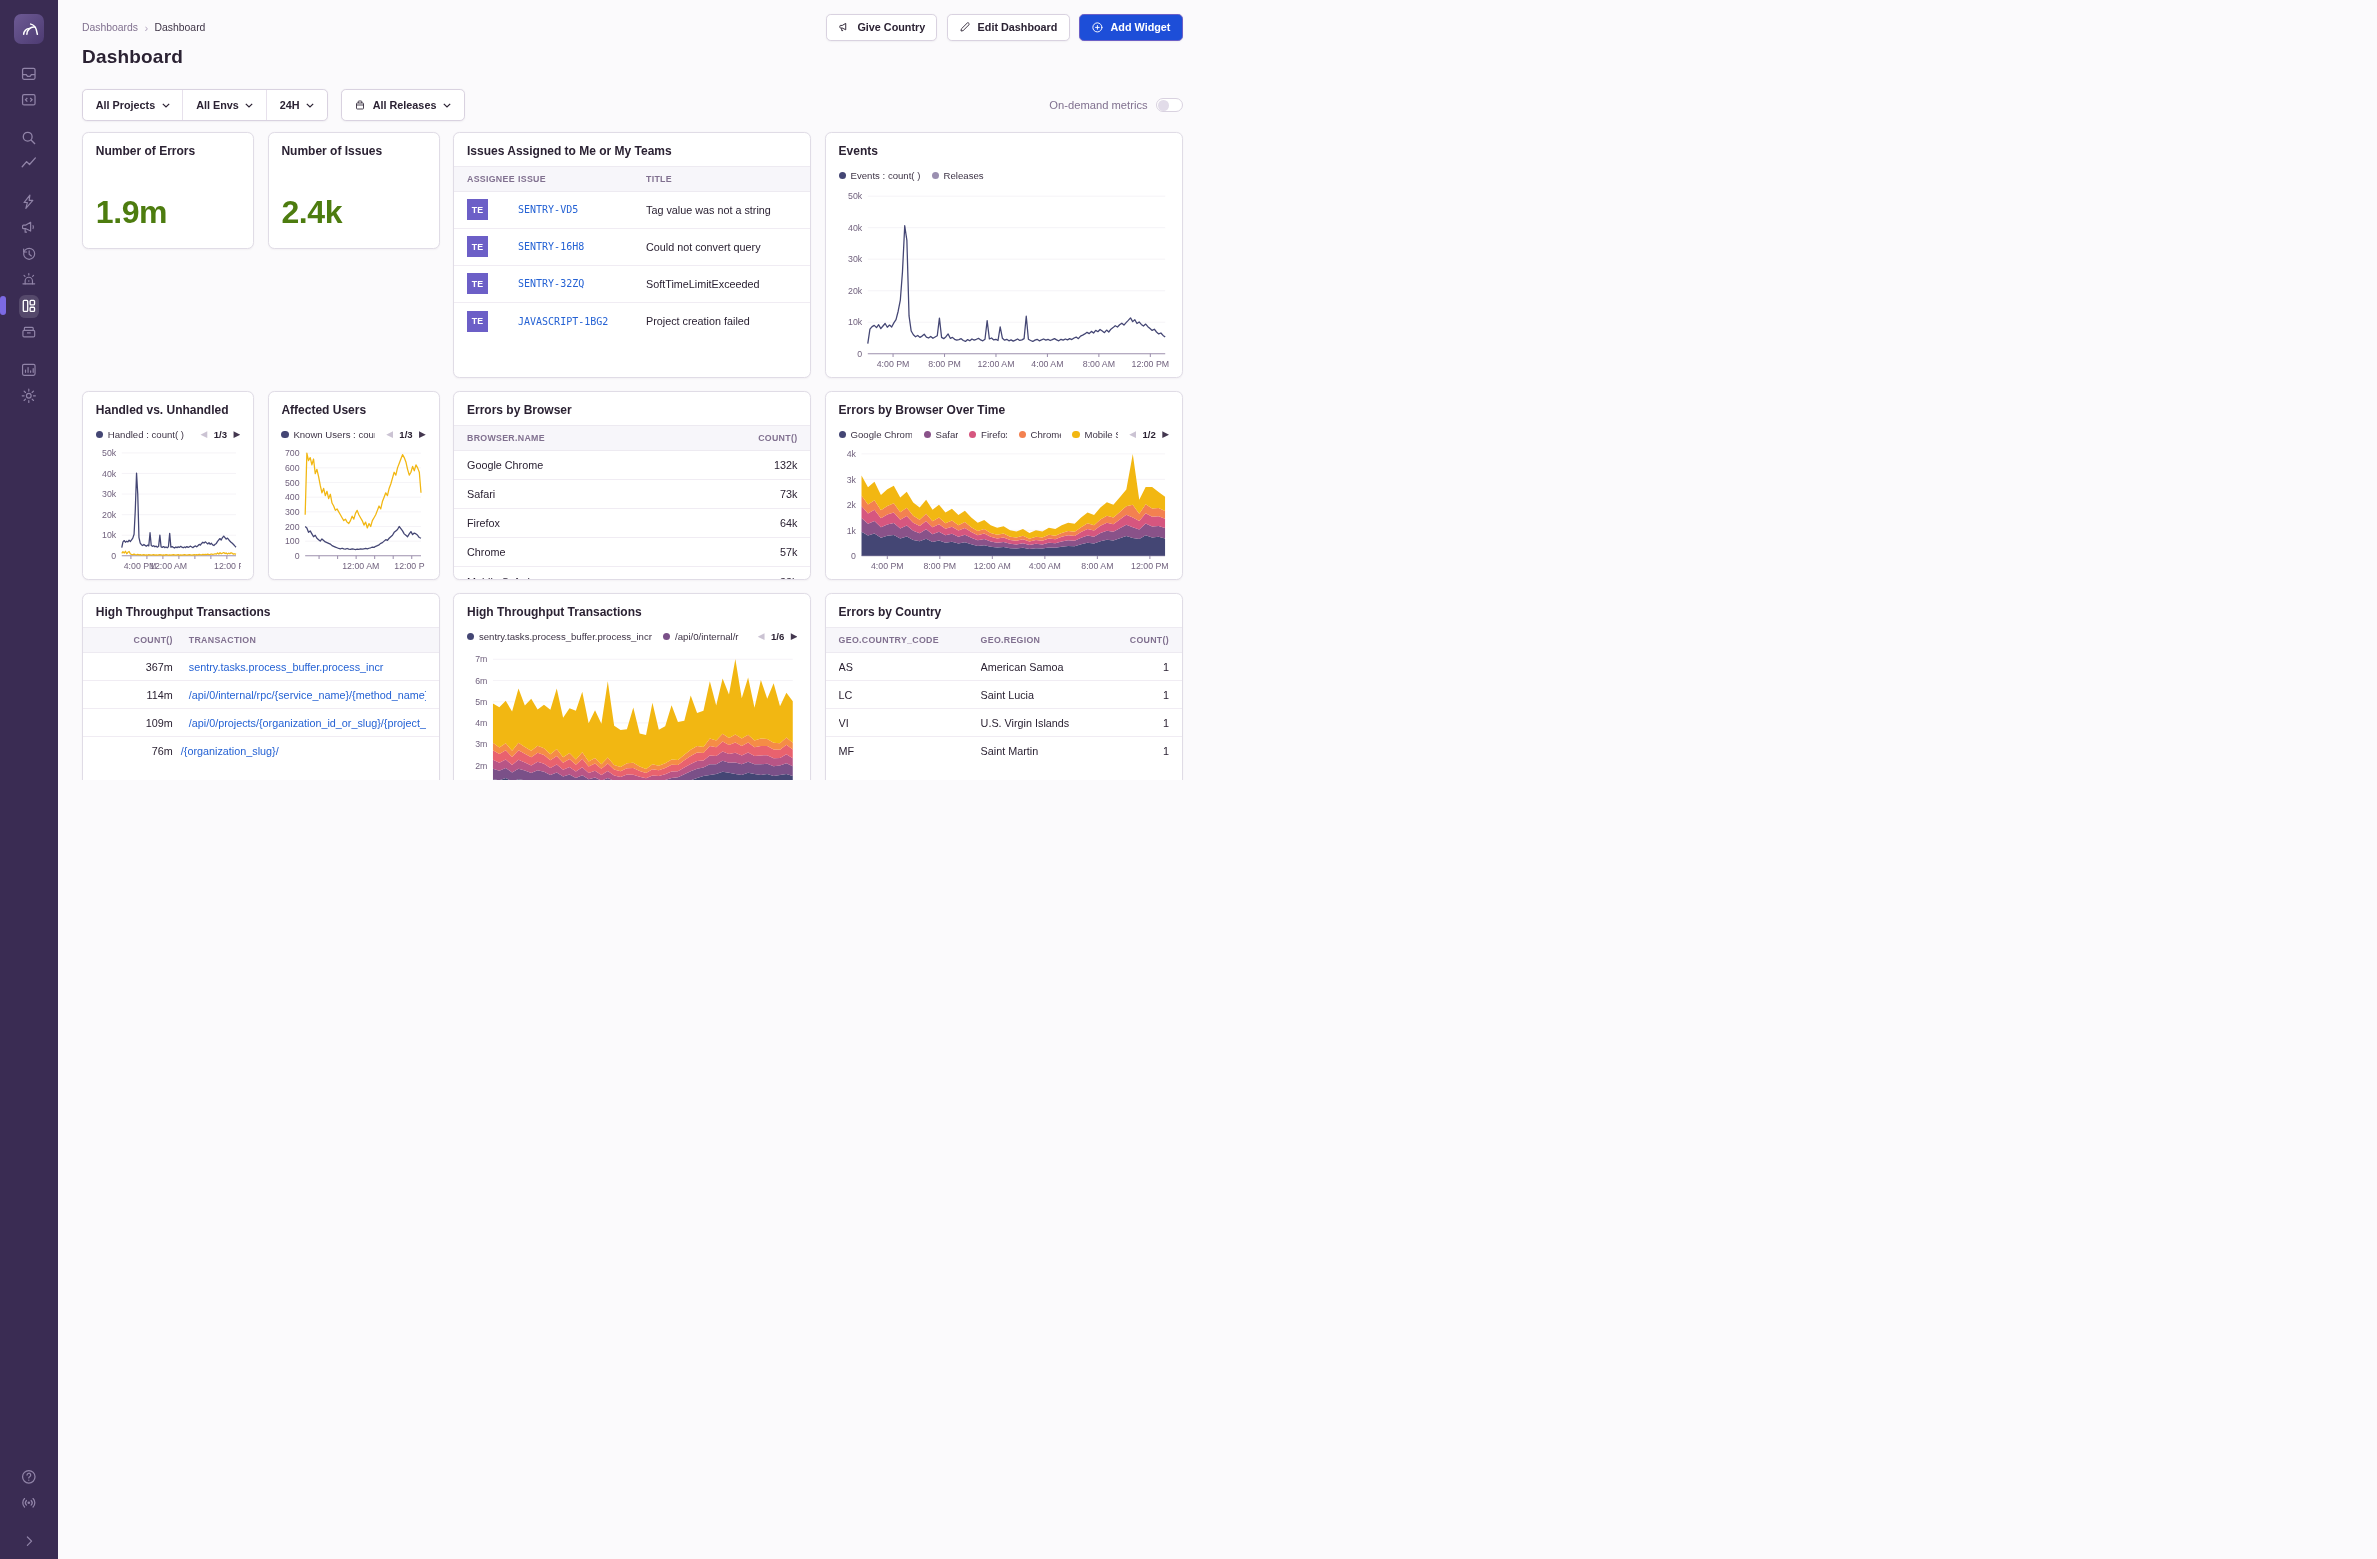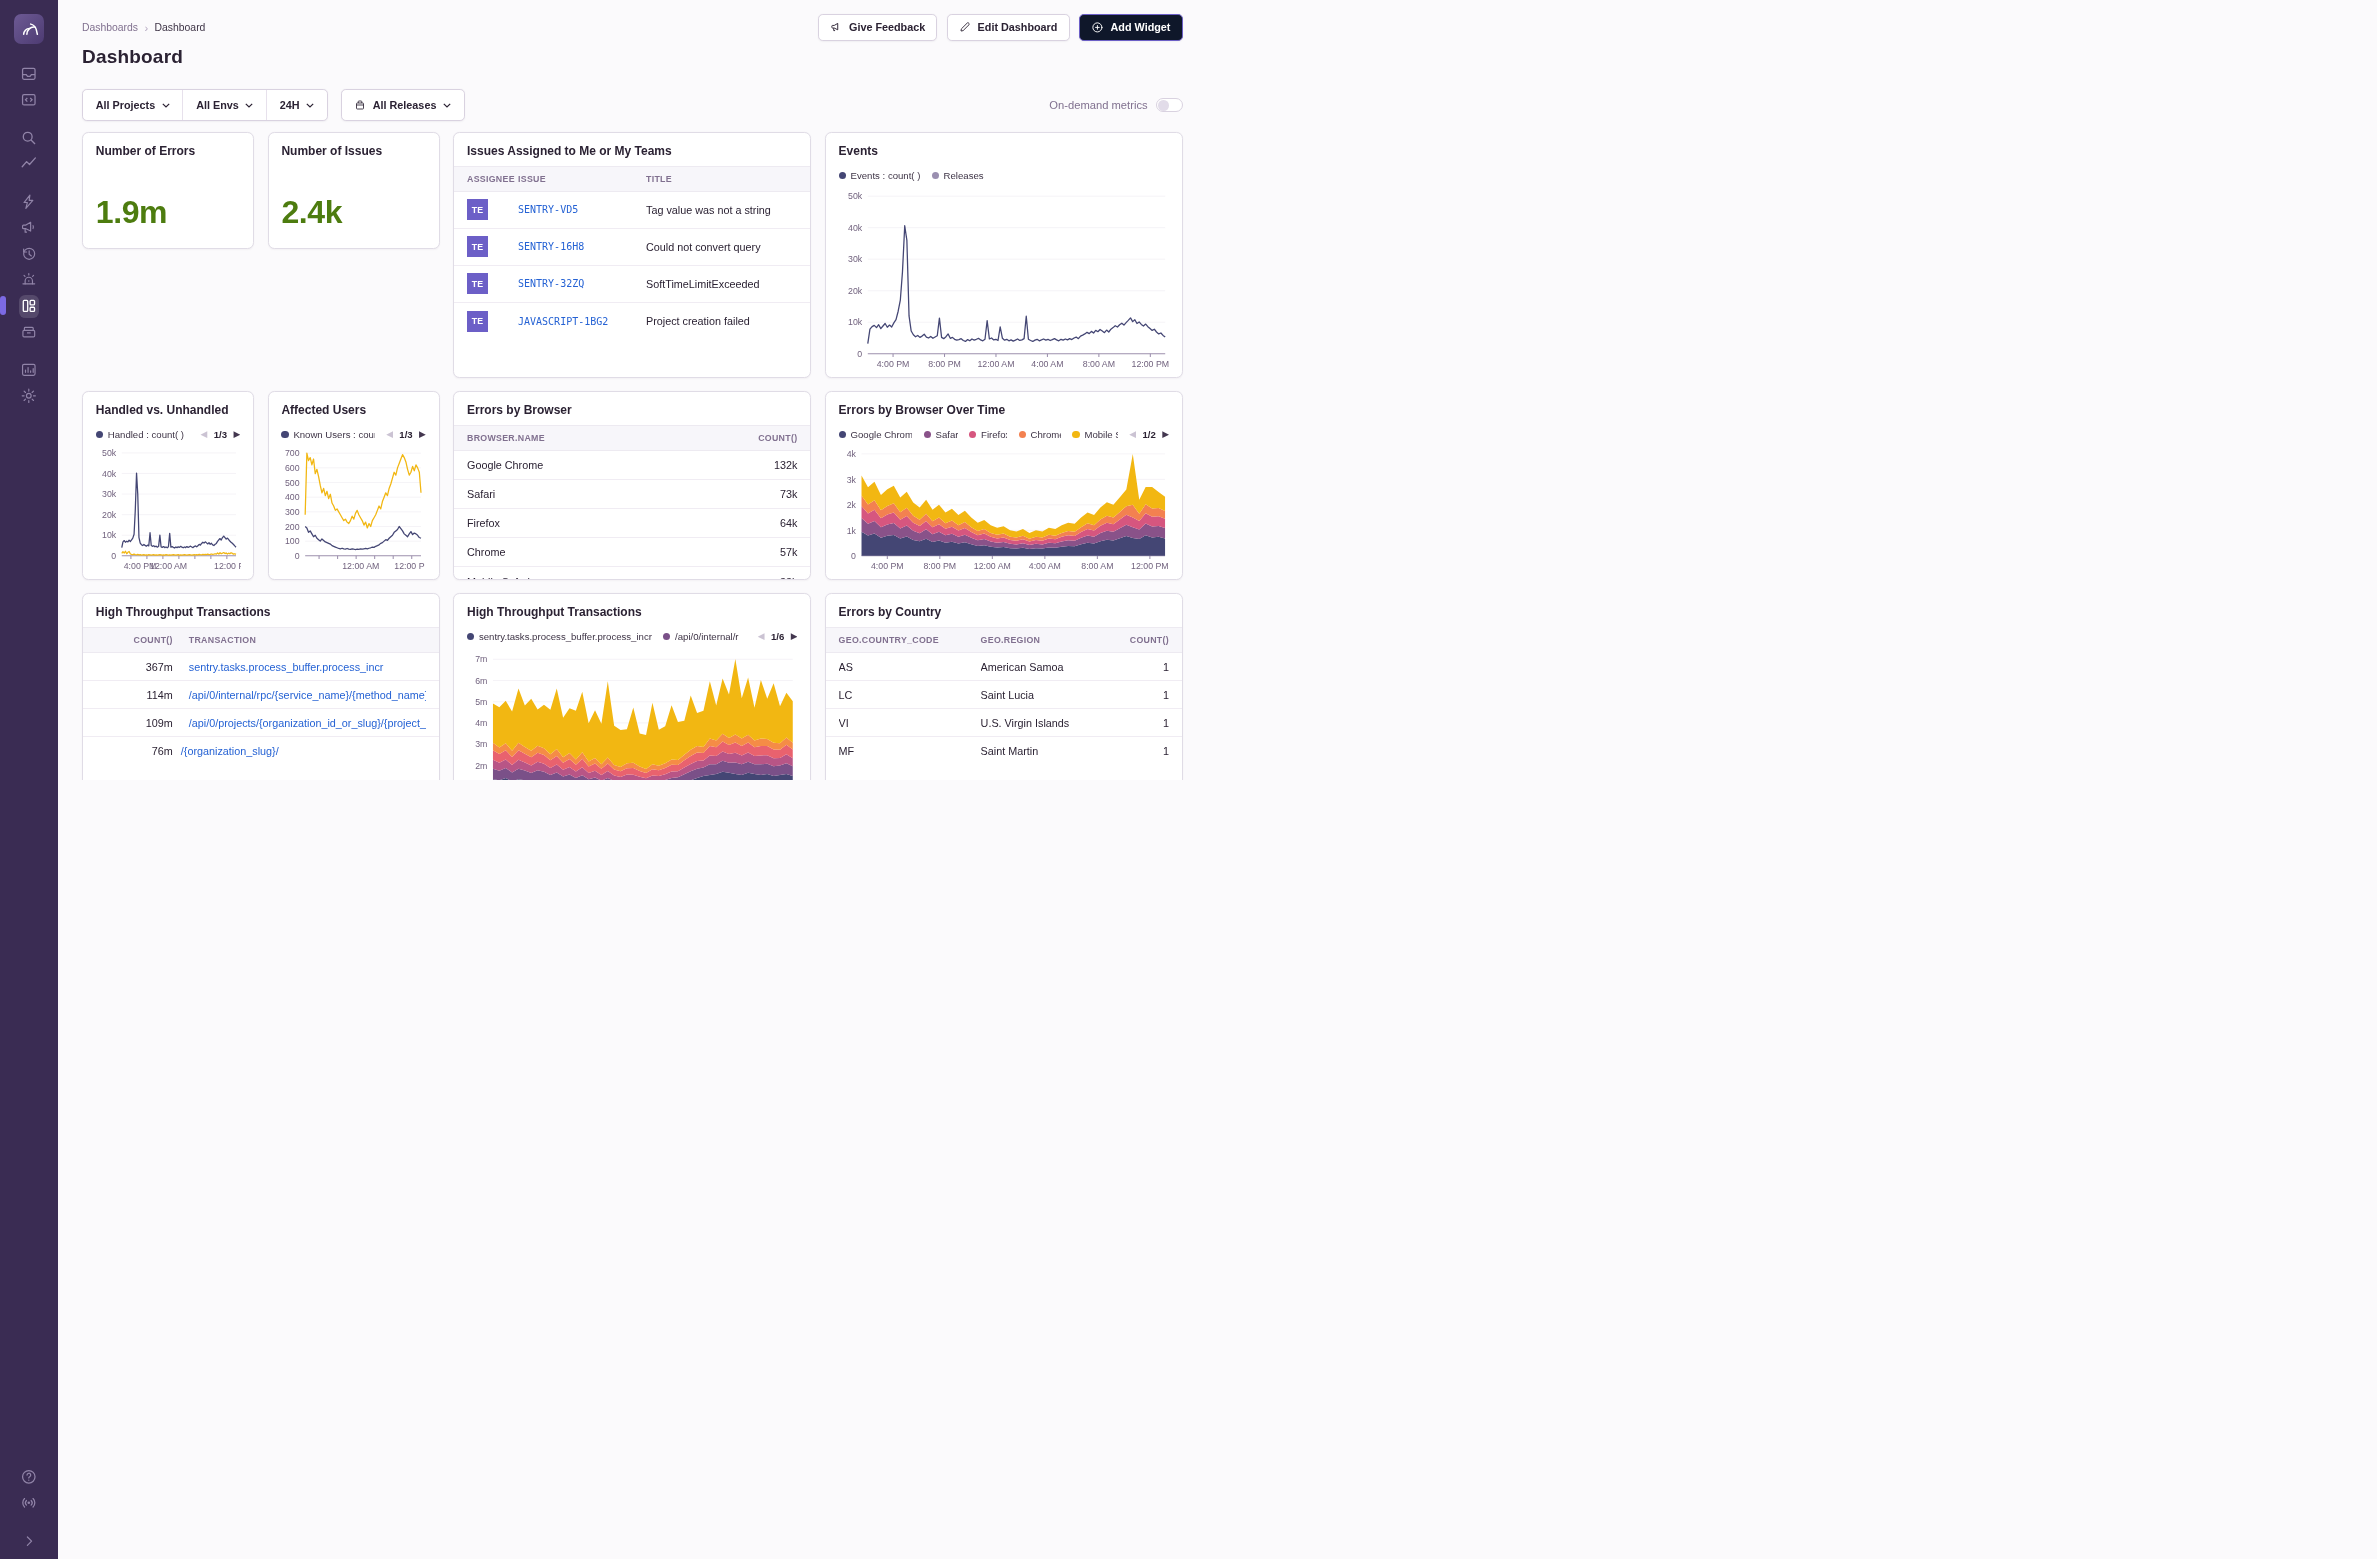--- a/index.html
+++ b/index.html
@@ -26,21 +26,21 @@
   .topbar { display:flex; justify-content:space-between; align-items:flex-start; }
   .crumbs { font-size:10.4px; margin-top:8px; color:#80708F; display:flex; gap:6.4px; align-items:center; }
   .crumbs .link { color:#80708F; cursor:pointer; }
   .crumbs .sep { color:#B5A9C1; font-size:11.2px; }
   .crumbs .cur { color:#3E3446; }
   .page-title { font-size:19px; font-weight:700; color:#2B2233; margin-top:12px; letter-spacing:0.2px; }
   .actions { display:flex; gap:9.6px; }
   .btn { display:flex; align-items:center; gap:6.4px; height:27px; padding:0 11.2px; background:#fff;
     border:0.8px solid #D9D2E0; border-radius:4.8px; font-size:10.8px; font-weight:600; color:#2B2233;
     cursor:pointer; box-shadow:0 0.8px 1.6px rgba(43,34,51,.05); font-family:inherit; }
-  .btn.primary { background:#0f172a; border-color:#6C5FC7; color:#fff; }
+  .btn.primary { background:#1d4ed8; border-color:#6C5FC7; color:#fff; }
 
   .filter-row { display:flex; align-items:center; margin-top:21.6px; }
   .filter-group { display:flex; background:#fff; border:0.8px solid #D9D2E0; border-radius:4.8px;
     box-shadow:0 0.8px 1.6px rgba(43,34,51,.05); height:32px; }
   .filter-btn { display:flex; align-items:center; gap:6.4px; padding:0 12.8px; font-size:10.8px; font-weight:600;
     background:none; border:none; color:#2B2233; cursor:pointer; font-family:inherit; }
   .filter-group .filter-btn + .filter-btn { border-left:0.8px solid #E7E1EC; }
   .releases-btn { margin-left:12.8px; height:32px; border-radius:4.8px; background:#fff; border:0.8px solid #D9D2E0;
     box-shadow:0 0.8px 1.6px rgba(43,34,51,.05); }
   .ondemand { margin-left:auto; display:flex; align-items:center; gap:8px; color:#80708F; font-size:11.2px; }
@@ -215,21 +215,21 @@
         <span class="cur">Dashboard</span>
       </div>
       <h1 class="page-title">Dashboard</h1>
     </div>
     <div class="actions">
       <button class="btn">
         <svg width="12.8" height="12.8" viewBox="0 0 24 24" fill="none" stroke="#2B2233" stroke-width="1.8" stroke-linejoin="round">
             <path d="M14.5 4.5v12l-6.5-3.3H4.8a1.3 1.3 0 01-1.3-1.3V9.6a1.3 1.3 0 011.3-1.3H8l6.5-3.8z"></path>
             <path d="M7 13.5v4.5h2.5"></path>
           </svg>
-        <span>Give Feedback</span>
+        <span>Give Country</span>
       </button>
       <button class="btn">
         <svg width="12" height="12" viewBox="0 0 24 24" fill="none" stroke="#2B2233" stroke-width="1.8" stroke-linejoin="round">
             <path d="M4 20l.7-4.2L16.5 4a1.8 1.8 0 012.6 0l.9.9a1.8 1.8 0 010 2.6L8.2 19.3 4 20z"></path>
           </svg>
         <span>Edit Dashboard</span>
       </button>
       <button class="btn primary">
         <svg width="12.8" height="12.8" viewBox="0 0 24 24" fill="none" stroke="#fff" stroke-width="1.8" stroke-linecap="round">
             <circle cx="12" cy="12" r="8.5"></circle>

